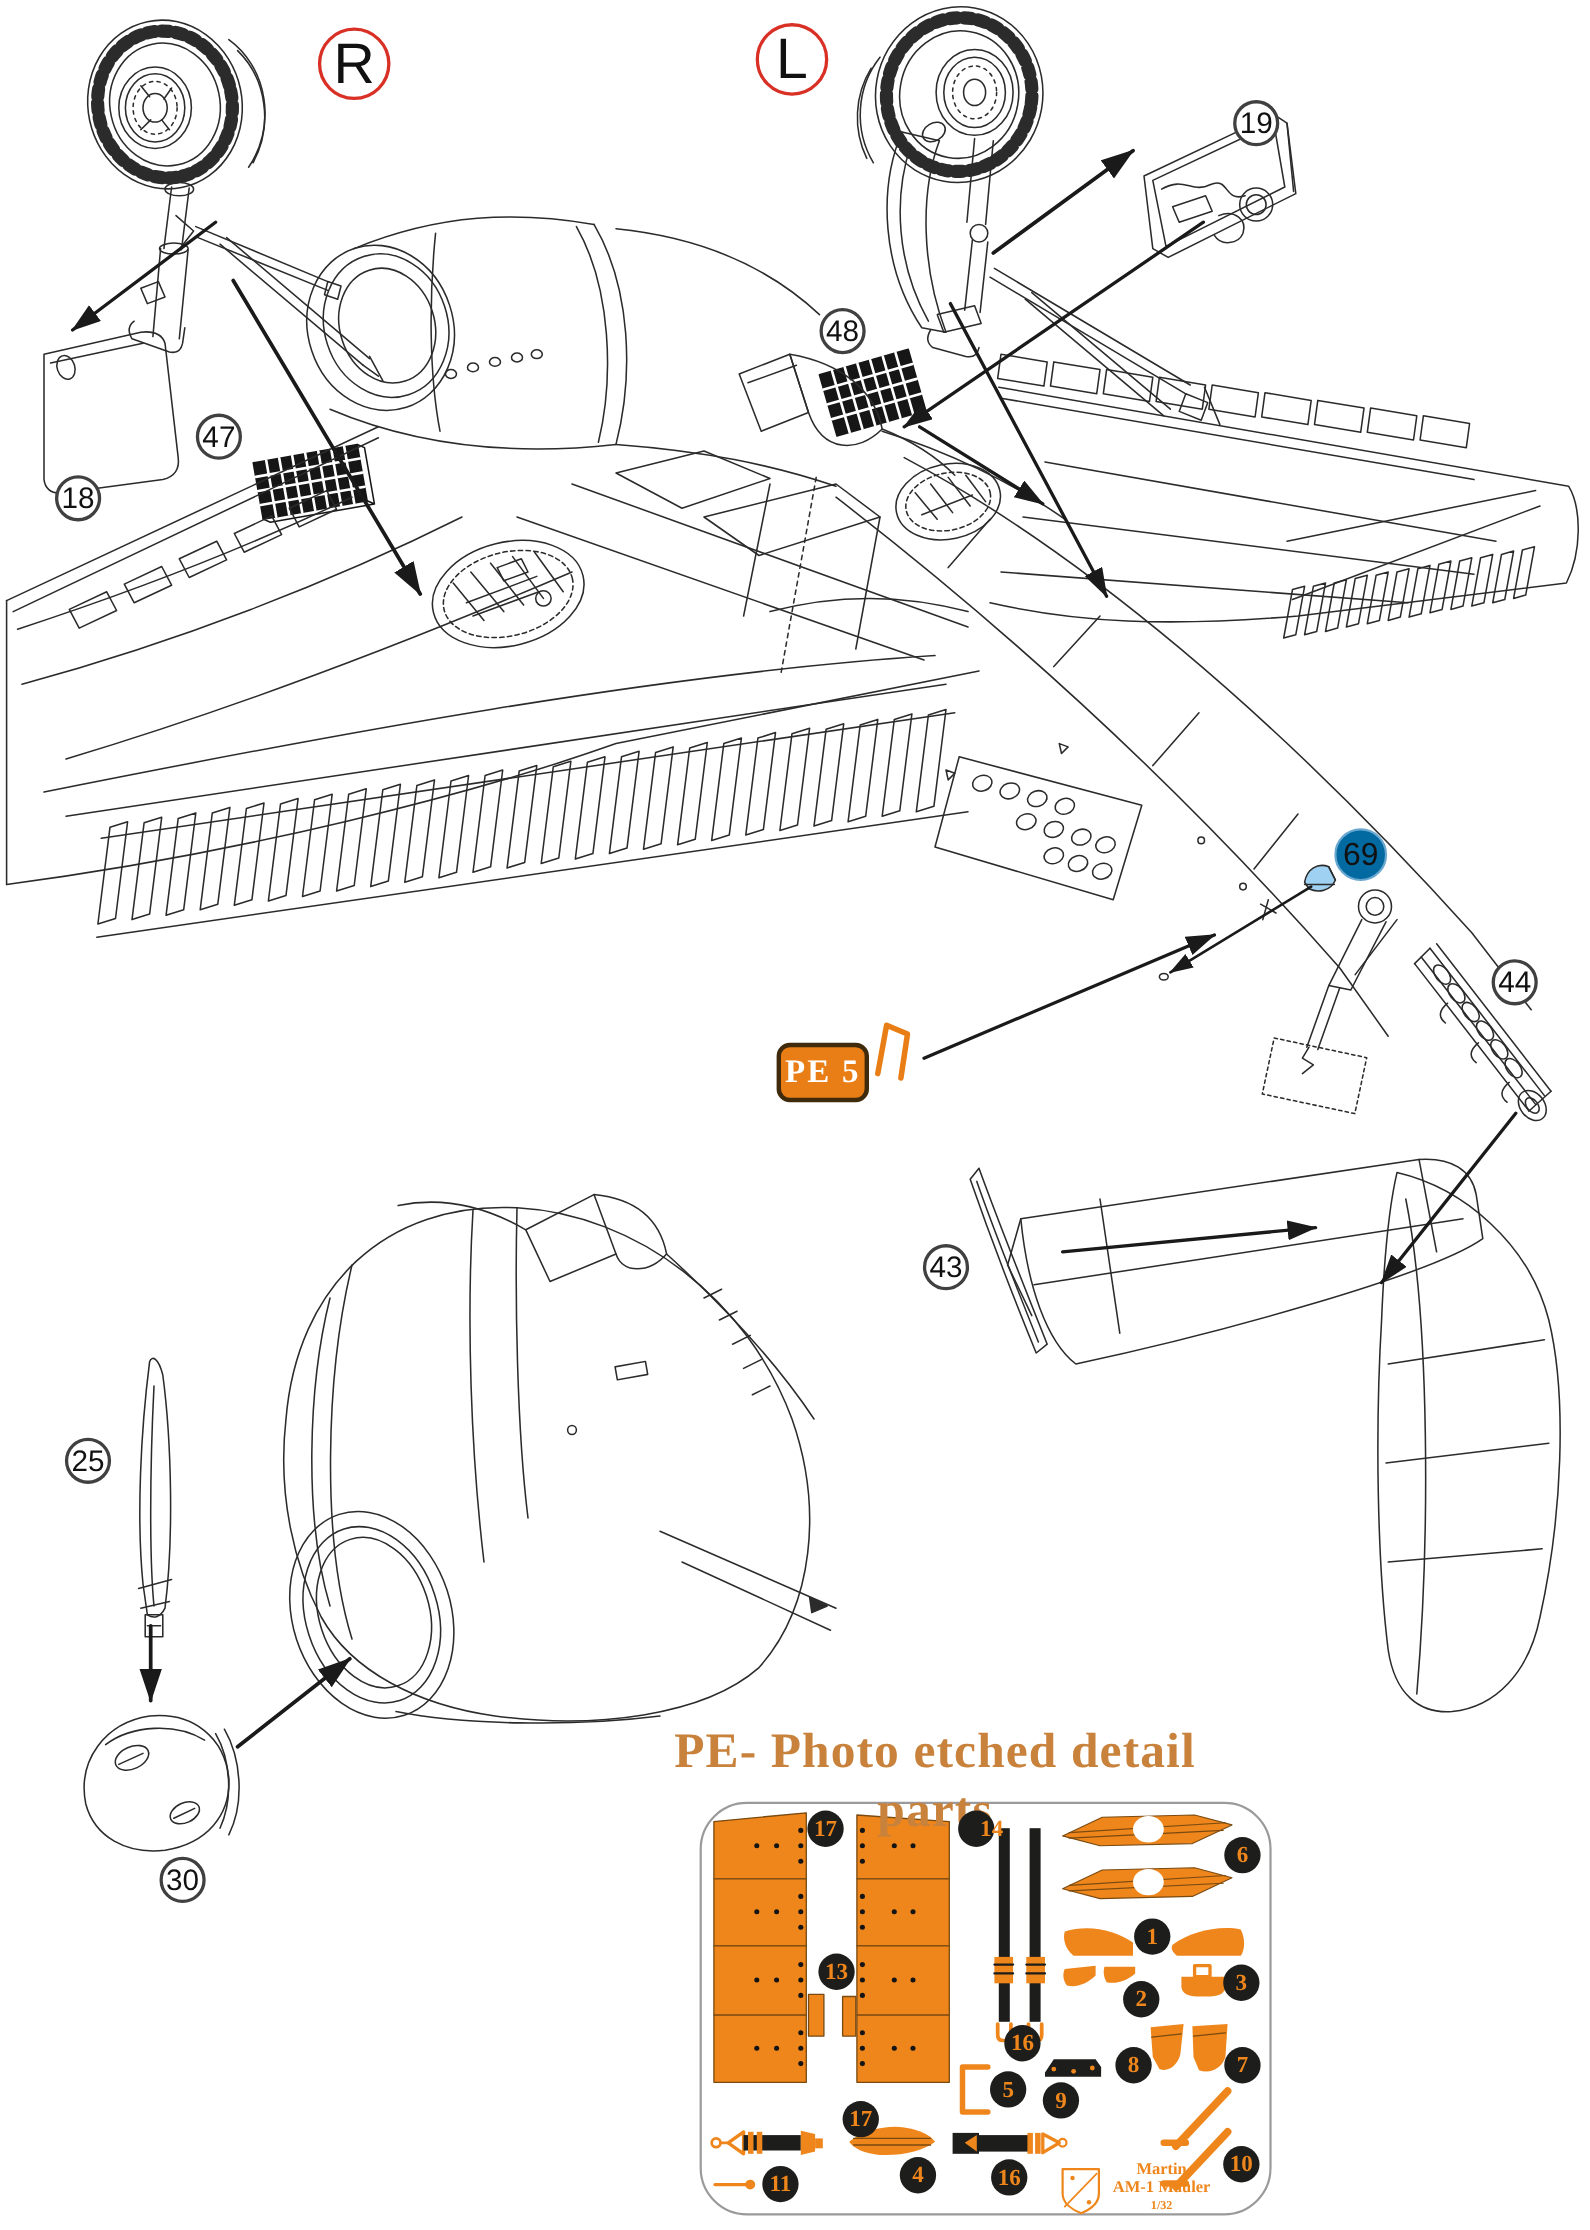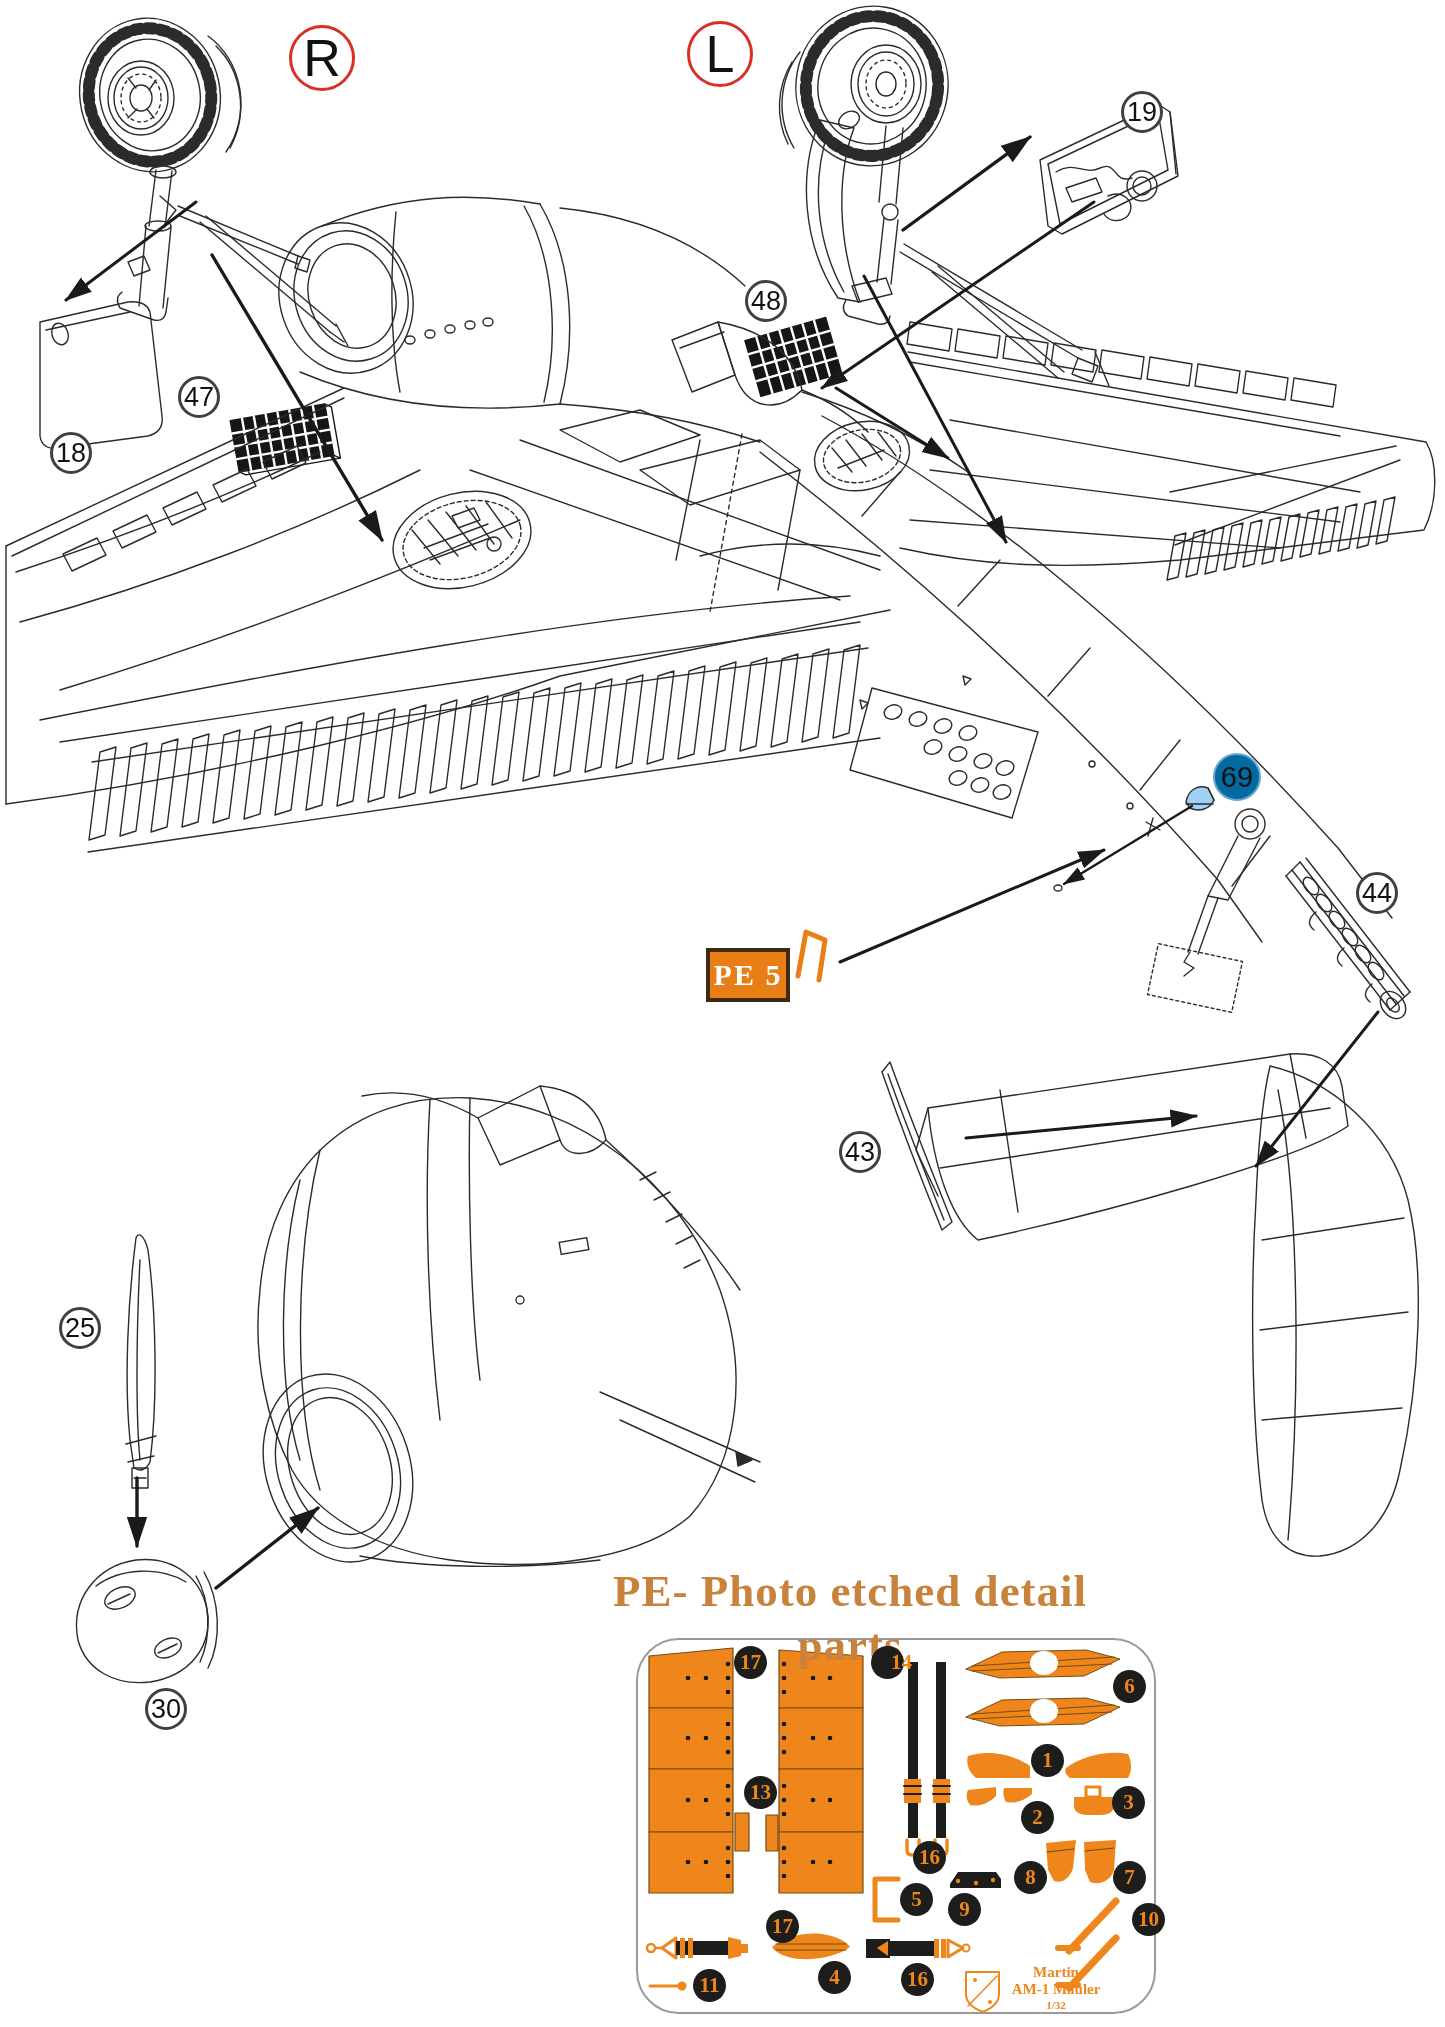--- a/index.html
+++ b/index.html
@@ -12,21 +12,21 @@
             font:400 27px/1 "Liberation Sans",sans-serif;}
   .co-red{width:66px;height:66px;border:3px solid #d93026;
           font:400 52px/1 "Liberation Sans",sans-serif;}
   .co-blue{width:48px;height:48px;background:#0369a1;border:2px solid #68a7cf;
            font:400 29px/1 "Liberation Sans",sans-serif;}
   .co-black{width:33px;height:33px;background:#1d1d1b;border:none;color:#ee861c;
             font:700 21px/1 "Liberation Serif",serif;}
   #pe-heading{position:absolute;left:588px;top:1564px;width:524px;text-align:center;
               font:700 45px/1.2 "Liberation Serif",serif;color:#c8823c;letter-spacing:1px;}
   #pe-badge{position:absolute;left:706px;top:948px;width:84px;height:54px;background:#e87e15;
-            border:4px solid #3f2a0c;border-radius:0;box-sizing:border-box;
+            border:4px solid #3f2a0c;border-radius:12px;box-sizing:border-box;
             display:flex;align-items:center;justify-content:center;
             font:700 30px/1 "Liberation Serif",serif;color:#fff;letter-spacing:2px;}
   #brand{position:absolute;left:998px;top:1964px;width:116px;text-align:center;
          font:700 15px/1.15 "Liberation Serif",serif;color:#ee861c;}
   #brand .b3{font-size:11px;}
 </style>
 </head>
 <body>
 
 <div id="sheet">
@@ -488,21 +488,21 @@
 <div class="co co-black" style="left:871px;top:1646px;padding-left:28px;">14</div>
 <div class="co co-black" style="left:913px;top:1841px;">16</div>
 <div class="co co-black" style="left:1113px;top:1670px;">6</div>
 <div class="co co-black" style="left:1031px;top:1744px;">1</div>
 <div class="co co-black" style="left:1021px;top:1801px;">2</div>
 <div class="co co-black" style="left:1112px;top:1786px;">3</div>
 <div class="co co-black" style="left:900px;top:1883px;">5</div>
 <div class="co co-black" style="left:948px;top:1893px;">9</div>
 <div class="co co-black" style="left:1014px;top:1861px;">8</div>
 <div class="co co-black" style="left:1113px;top:1861px;">7</div>
-<div class="co co-black" style="left:1112px;top:1903px;margin-left:20px;">10</div>
+<div class="co co-black" style="left:1112px;top:1951px;">10</div>
 <div class="co co-black" style="left:738px;top:1910px;margin-left:28px;">17</div>
 <div class="co co-black" style="left:693px;top:1969px;">11</div>
 <div class="co co-black" style="left:818px;top:1961px;">4</div>
 <div class="co co-black" style="left:901px;top:1963px;">16</div>
 
 <div id="brand">
   <div class="b1">Martin</div>
   <div class="b2">AM-1 Mauler</div>
   <div class="b3">1/32</div>
 </div>

